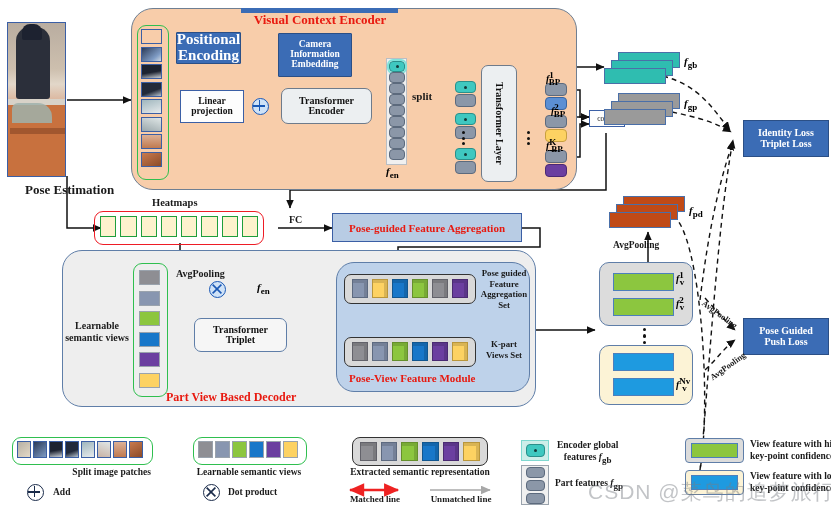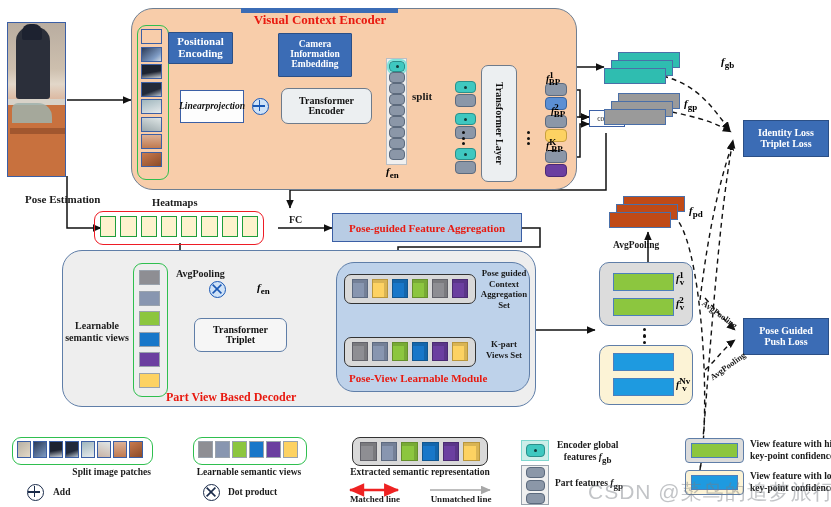--- a/index.html
+++ b/index.html
@@ -149,56 +149,56 @@
 
 <div class="abs patch" style="left:7px;top:22px;width:59px;height:155px;border:1.6px solid #3b5fa5;overflow:hidden;
             background:linear-gradient(#b9ada0,#cdbfae 30%, #e2d7c9 40%, #d9a98c 55%, #c9693a 75%, #a94f27);">
   <div class="abs" style="left:8px;top:4px;width:34px;height:72px;background:#2b2f3a;border-radius:14px 14px 3px 3px;"></div>
   <div class="abs" style="left:14px;top:1px;width:20px;height:16px;background:#1d2230;border-radius:8px 8px 2px 2px;"></div>
   <div class="abs" style="left:0px;top:76px;width:59px;height:79px;background:linear-gradient(#d8d2c8 0 8%, #c8713e 8% 100%);"></div>
   <div class="abs" style="left:4px;top:80px;width:40px;height:20px;background:#9fb2ab;border-radius:6px 14px 0 0;opacity:.85;"></div>
   <div class="abs" style="left:2px;top:105px;width:55px;height:6px;background:rgba(90,40,20,.35);"></div>
 </div>
 
-<div class="abs lbl" style="left:25px;top:193px;font-size:11px;">Pose Estimation</div>
+<div class="abs lbl" style="left:25px;top:182px;font-size:13px;">Pose Estimation</div>
 
 <div class="abs enc-panel" style="left:131px;top:8px;width:444px;height:180px;"></div>
 
 <div class="abs" style="left:241px;top:8px;width:157px;height:5px;background:#3b6cb5;"></div>
 <div class="abs red-title" style="left:240px;top:12px;width:160px;text-align:center;font-size:13px;">Visual Context Encoder</div>
 
 <div class="abs green-frame" style="left:137px;top:25px;width:30px;height:153px;"></div>
 <div class="abs" style="left:141px;top:29px;width:22px;height:146px;">
   <div class="patch" style="width:21px;height:15px;margin-bottom:2.5px;background:linear-gradient(140deg,#b7b0a4,#e4d9c6 60%,#8f8madd);"></div>
   <div class="patch" style="width:21px;height:15px;margin-bottom:2.5px;background:linear-gradient(140deg,#2c3b57,#7e9bc4 70%,#cfd9e4);"></div>
   <div class="patch" style="width:21px;height:15px;margin-bottom:2.5px;background:linear-gradient(170deg,#1d2331 55%,#c9cfd6);"></div>
   <div class="patch" style="width:21px;height:15px;margin-bottom:2.5px;background:linear-gradient(160deg,#232a3a 60%,#b9c4cf);"></div>
   <div class="patch" style="width:21px;height:15px;margin-bottom:2.5px;background:linear-gradient(160deg,#9fb6bd,#e6eaec);"></div>
   <div class="patch" style="width:21px;height:15px;margin-bottom:2.5px;background:linear-gradient(200deg,#dfe6e6,#9aa7ab);"></div>
   <div class="patch" style="width:21px;height:15px;margin-bottom:2.5px;background:linear-gradient(180deg,#d9a98c,#c0apropriate);background:linear-gradient(180deg,#dcb095,#c07a50);"></div>
   <div class="patch" style="width:21px;height:15px;background:linear-gradient(150deg,#c87a4e,#8c4b28);"></div>
 </div>
 
-<div class="abs blue-box" style="left:168px;top:32px;width:63px;height:30px;font-size:11px;border-radius:1px;">
+<div class="abs blue-box" style="left:176px;top:32px;width:63px;height:30px;font-size:15px;border-radius:1px;">
   <div style="display:flex;flex-direction:column;">
     <span>Positional</span>
     <span>Encoding</span>
   </div>
 </div>
 
 <div class="abs blue-box" style="left:278px;top:33px;width:72px;height:42px;font-size:9.5px;border-radius:1px;">
   <div style="display:flex;flex-direction:column;">
     <span>Camera</span>
     <span>Information</span>
     <span>Embedding</span>
   </div>
 </div>
 
 <div class="abs wht-box" style="left:180px;top:90px;width:62px;height:31px;font-size:9.5px;">
-  <div style="display:flex;flex-direction:row;font-style:italic;">
+  <div style="display:flex;flex-direction:column;">
     <span>Linear</span>
     <span>projection</span>
   </div>
 </div>
 
 <div class="abs" style="left:252px;top:98px;width:15px;height:15px;border:1.6px solid #1a58b5;border-radius:50%;background:#cfe2f7;">
   <div class="abs" style="left:0;top:6px;width:11.5px;height:1.6px;background:#1a58b5;"></div>
   <div class="abs" style="left:5.6px;top:0.5px;width:1.6px;height:11.5px;background:#1a58b5;"></div>
 </div>
 
@@ -280,21 +280,21 @@
 
 <div class="abs wht-box" style="left:589px;top:110px;width:34px;height:15px;font-size:7.5px;font-weight:normal;">
   <span>concat</span>
 </div>
 
 <div class="abs" style="left:604px;top:52px;">
   <div class="slab abs" style="left:14px;top:0;width:62px;height:16px;background:#2fbdb0;"></div>
   <div class="slab abs" style="left:7px;top:8px;width:62px;height:16px;background:#2fbdb0;"></div>
   <div class="slab abs" style="left:0px;top:16px;width:62px;height:16px;background:#2fbdb0;"></div>
 </div>
-<div class="abs it" style="left:684px;top:55px;font-size:11px;margin-left:37px;">
+<div class="abs it" style="left:684px;top:55px;font-size:11px;">
   <span>f</span><sub>gb</sub>
 </div>
 
 <div class="abs" style="left:604px;top:93px;">
   <div class="slab abs" style="left:14px;top:0;width:62px;height:16px;background:#9a9a9a;"></div>
   <div class="slab abs" style="left:7px;top:8px;width:62px;height:16px;background:#9a9a9a;"></div>
   <div class="slab abs" style="left:0px;top:16px;width:62px;height:16px;background:#9a9a9a;"></div>
 </div>
 <div class="abs it" style="left:684px;top:97px;font-size:11px;">
   <span>f</span><sub>gp</sub>
@@ -376,34 +376,34 @@
 </div>
 
 <div class="abs gray-box" style="left:194px;top:318px;width:91px;height:32px;font-size:10px;border:1.2px solid #5f7ea8;background:#f6f6f6;">
   <div style="display:flex;flex-direction:column;">
     <span>Transformer</span>
     <span>Triplet</span>
   </div>
 </div>
 
 <div class="abs pvm-panel" style="left:336px;top:262px;width:192px;height:128px;"></div>
-<div class="abs red-title" style="left:349px;top:372px;font-size:11px;">Pose-View Learnable Module</div>
+<div class="abs red-title" style="left:349px;top:372px;font-size:11px;">Pose-View Feature Module</div>
 
 <div class="abs" style="left:344px;top:274px;width:130px;height:28px;background:#d9d9d9;border:1.6px solid #333;border-radius:7px;"></div>
 <div class="abs" style="left:352px;top:279px;width:116px;height:18px;display:flex;gap:4px;">
   <div style="width:16px;height:17px;background:#8896b0;border:1px solid #5d6a80;box-shadow:inset -3px 3px 0 rgba(0,0,0,.14);"></div>
   <div style="width:16px;height:17px;background:#fdd262;border:1px solid #b9963b;box-shadow:inset -3px 3px 0 rgba(0,0,0,.14);"></div>
   <div style="width:16px;height:17px;background:#1877c9;border:1px solid #11568f;box-shadow:inset -3px 3px 0 rgba(0,0,0,.14);"></div>
   <div style="width:16px;height:17px;background:#8cc63f;border:1px solid #65902c;box-shadow:inset -3px 3px 0 rgba(0,0,0,.14);"></div>
   <div style="width:16px;height:17px;background:#8e8e93;border:1px solid #62626a;box-shadow:inset -3px 3px 0 rgba(0,0,0,.14);"></div>
   <div style="width:16px;height:17px;background:#6b3fa0;border:1px solid #4a2a72;box-shadow:inset -3px 3px 0 rgba(0,0,0,.14);"></div>
 </div>
 <div class="abs lbl" style="left:480px;top:268px;width:48px;text-align:center;font-size:8.8px;line-height:1.2;">
   <div>Pose guided</div>
-  <div>Context</div>
+  <div>Feature</div>
   <div>Aggregation</div>
   <div>Set</div>
 </div>
 
 <div class="abs" style="left:344px;top:337px;width:130px;height:28px;background:#d9d9d9;border:1.6px solid #333;border-radius:7px;"></div>
 <div class="abs" style="left:352px;top:342px;width:116px;height:18px;display:flex;gap:4px;">
   <div style="width:16px;height:17px;background:#8e8e93;border:1px solid #62626a;box-shadow:inset -3px 3px 0 rgba(0,0,0,.14);"></div>
   <div style="width:16px;height:17px;background:#8896b0;border:1px solid #5d6a80;box-shadow:inset -3px 3px 0 rgba(0,0,0,.14);"></div>
   <div style="width:16px;height:17px;background:#8cc63f;border:1px solid #65902c;box-shadow:inset -3px 3px 0 rgba(0,0,0,.14);"></div>
   <div style="width:16px;height:17px;background:#1877c9;border:1px solid #11568f;box-shadow:inset -3px 3px 0 rgba(0,0,0,.14);"></div>

